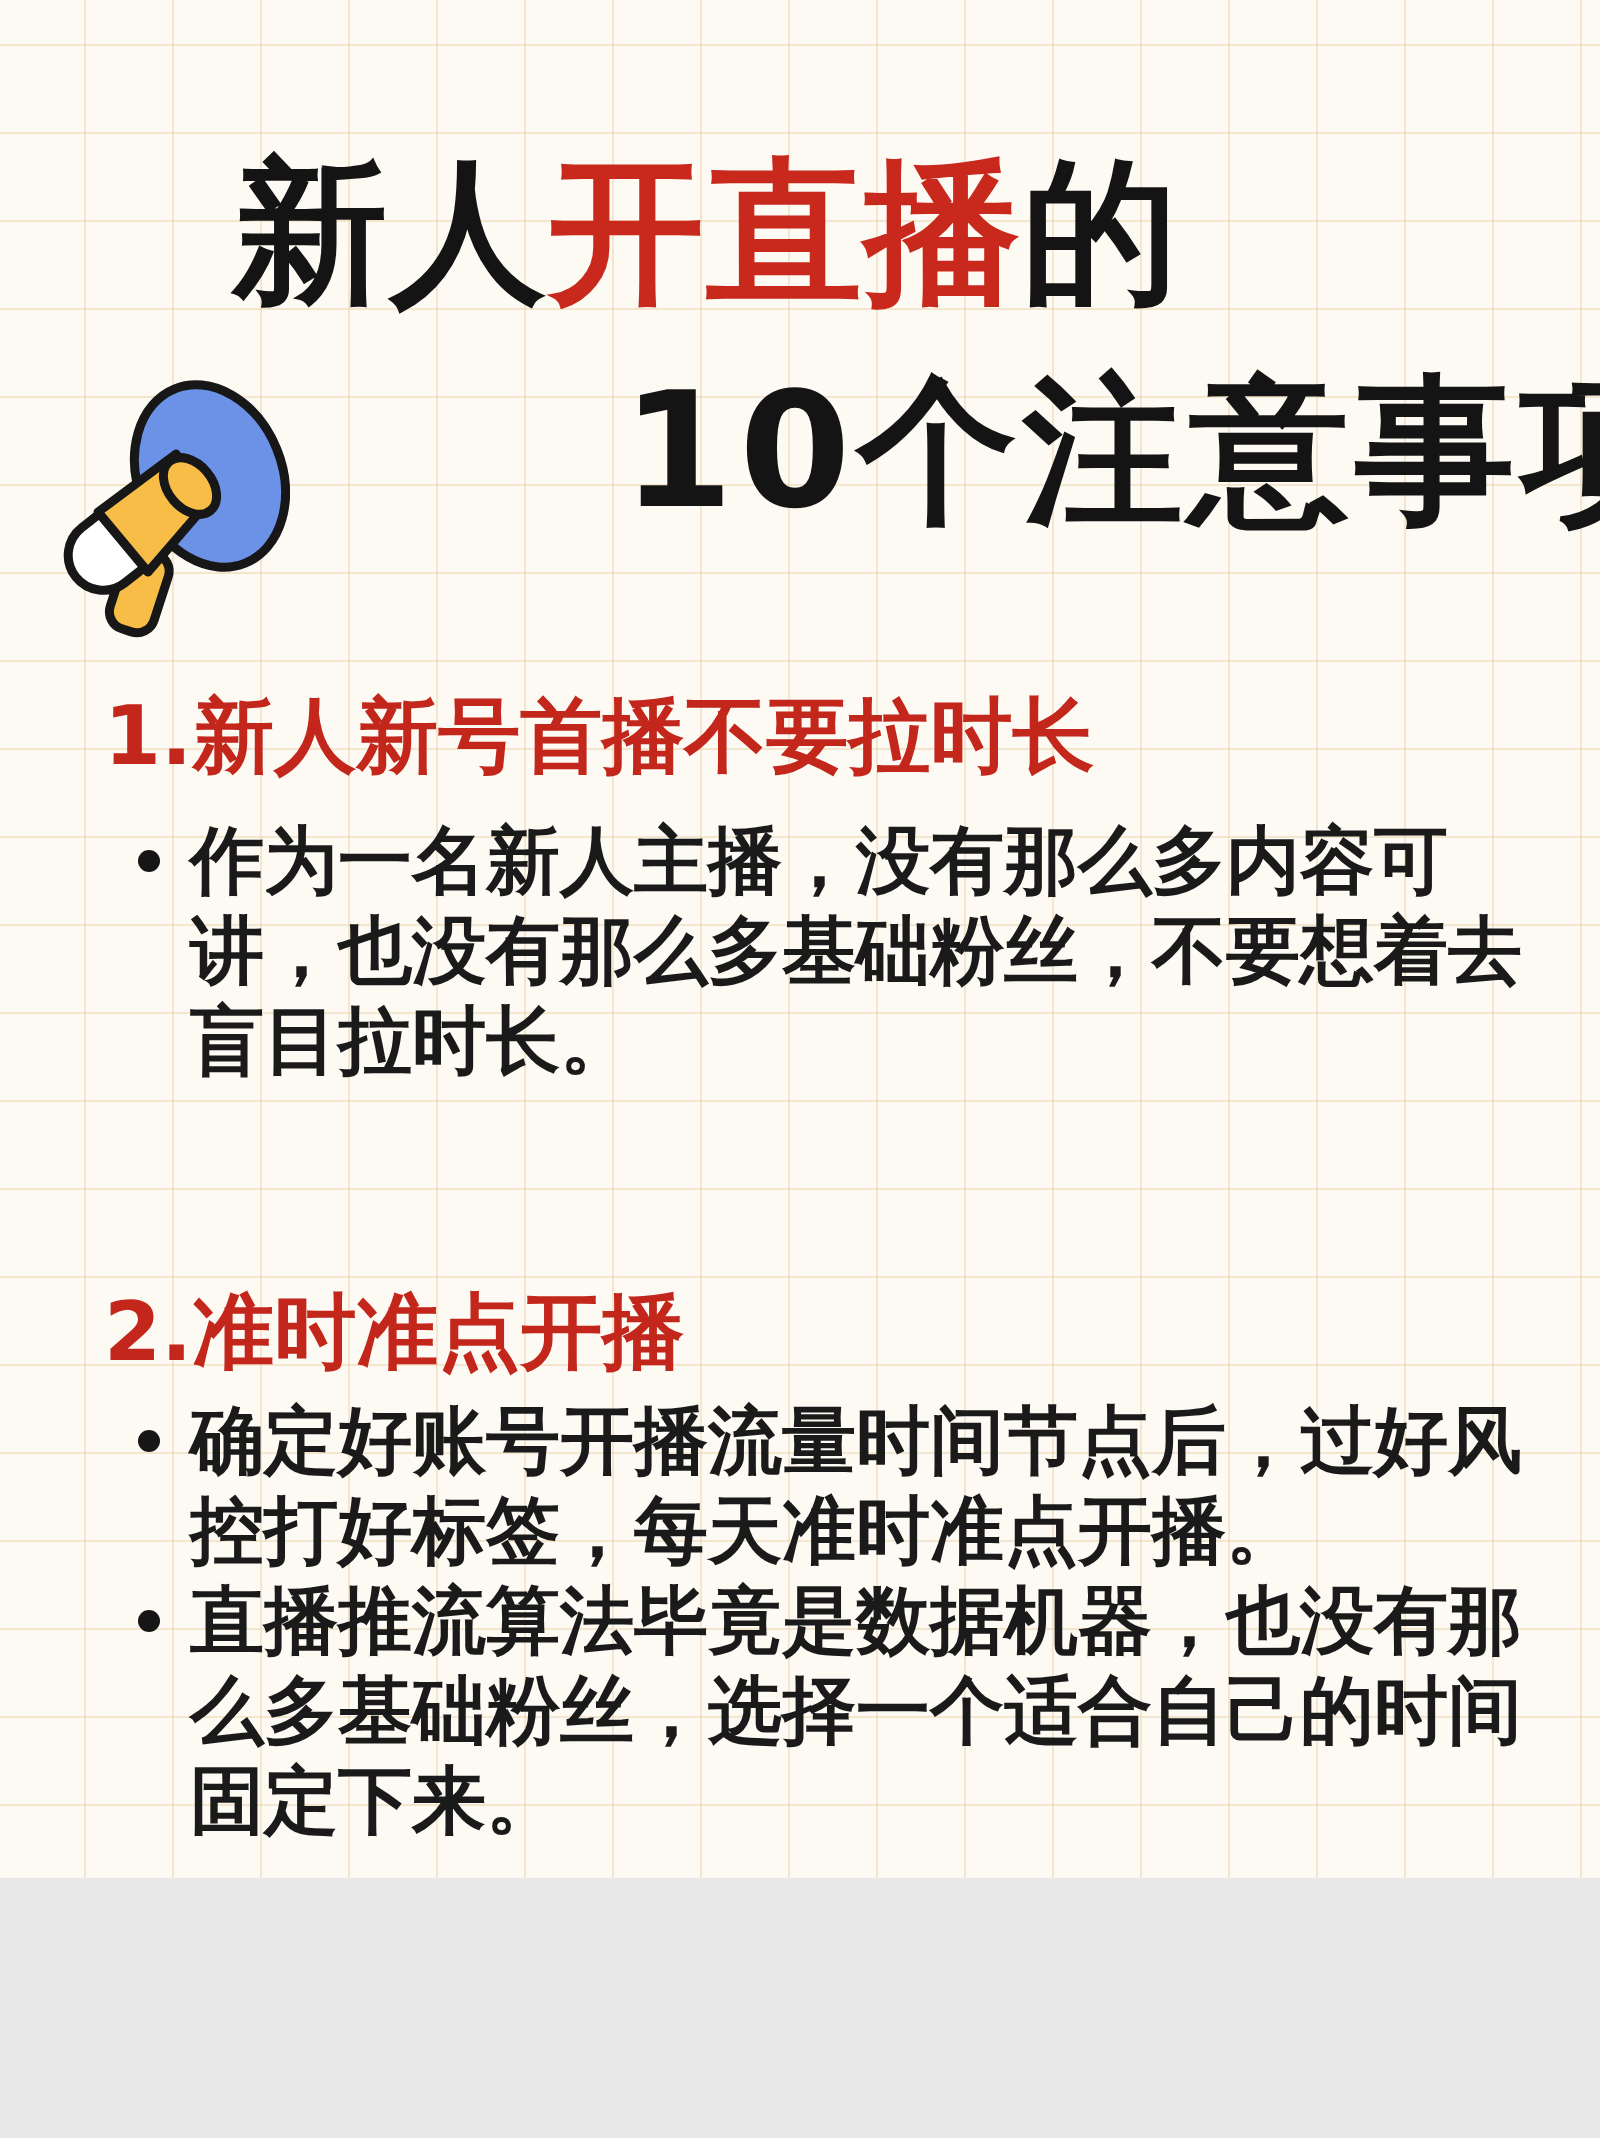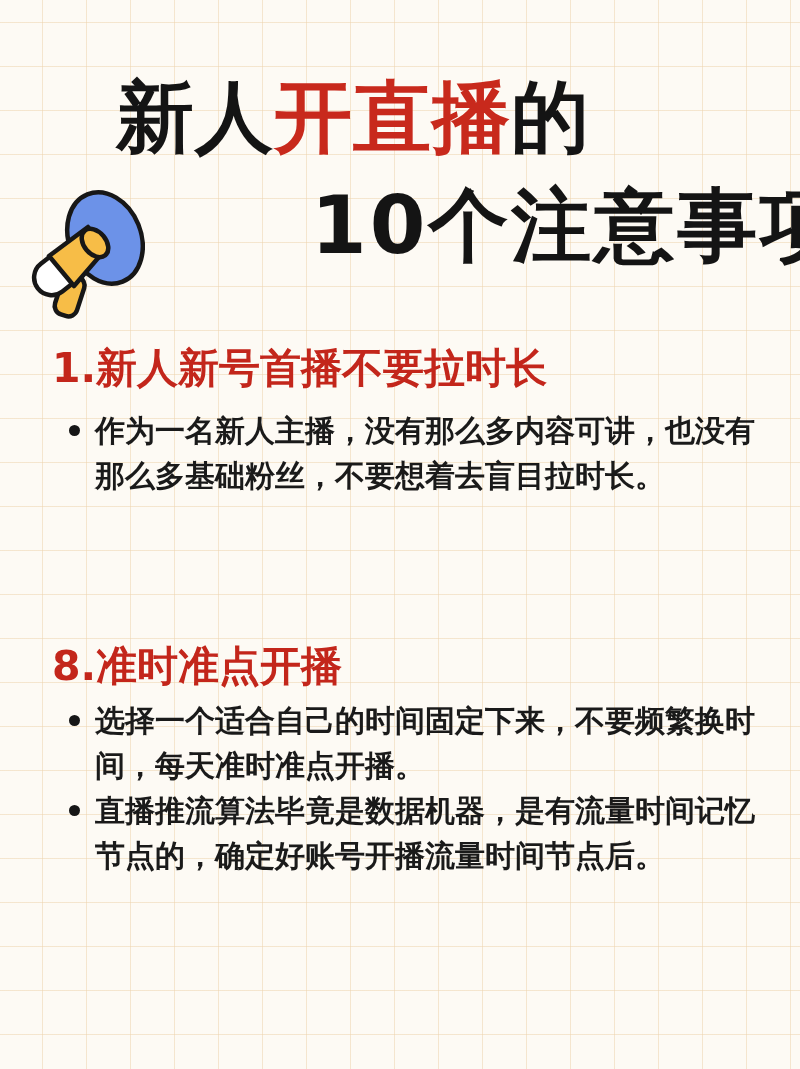--- a/index.html
+++ b/index.html
@@ -3,21 +3,21 @@
 <meta charset="utf-8">
 <style>
   html, body {
     margin: 0;
     padding: 0;
     background: #e8e8e8;
   }
   .page {
     position: relative;
     width: 800px;
-    height: 1069px;
+    height: 939px;
     margin: 0 auto;
     overflow: hidden;
     background-color: #FDFAF4;
     background-image:
       linear-gradient(to right, rgba(238, 212, 175, 0.55) 1px, transparent 1px),
       linear-gradient(to bottom, rgba(238, 212, 175, 0.55) 1px, transparent 1px);
     background-size: 44px 44px;
     background-position: 42px 22px;
     font-family: "DejaVu Sans", "Liberation Sans", sans-serif;
     color: #161616;
@@ -73,21 +73,21 @@
   #s1-heading { top: 344px; text-align: right; }
   #s2-heading { top: 642px; }
 
   .bullet-list {
     position: absolute;
     left: 95px;
     width: 668px;
     margin: 0;
     padding: 0;
     list-style: none;
-    font-size: 30px;
+    font-size: 37px;
     line-height: 45px;
     font-weight: 700;
     color: #1a1a1a;
     letter-spacing: 0px;
   }
   #s1-list { top: 408px; }
   #s2-list { top: 698px; }
 
   .bullet-list li {
     position: relative;
@@ -128,19 +128,19 @@
 
       <ellipse cx="70" cy="71" rx="11" ry="16" transform="rotate(-40 70 71)" fill="#F7BD47"></ellipse>
     </g>
   </svg>
 
   <div class="section-heading" id="s1-heading">1.新人新号首播不要拉时长</div>
   <ul class="bullet-list" id="s1-list">
     <li>作为一名新人主播，没有那么多内容可讲，也没有那么多基础粉丝，不要想着去盲目拉时长。</li>
   </ul>
 
-  <div class="section-heading" id="s2-heading">8.准时准点开播</div>
+  <div class="section-heading" id="s2-heading">2.准时准点开播</div>
   <ul class="bullet-list" id="s2-list">
-    <li>选择一个适合自己的时间固定下来，不要频繁换时间，每天准时准点开播。</li>
-    <li>直播推流算法毕竟是数据机器，是有流量时间记忆节点的，确定好账号开播流量时间节点后。</li>
+    <li>确定好账号开播流量时间节点后，过好风控打好标签，每天准时准点开播。</li>
+    <li>直播推流算法毕竟是数据机器，也没有那么多基础粉丝，选择一个适合自己的时间固定下来。</li>
   </ul>
 
 </div>
 
 </body></html>

